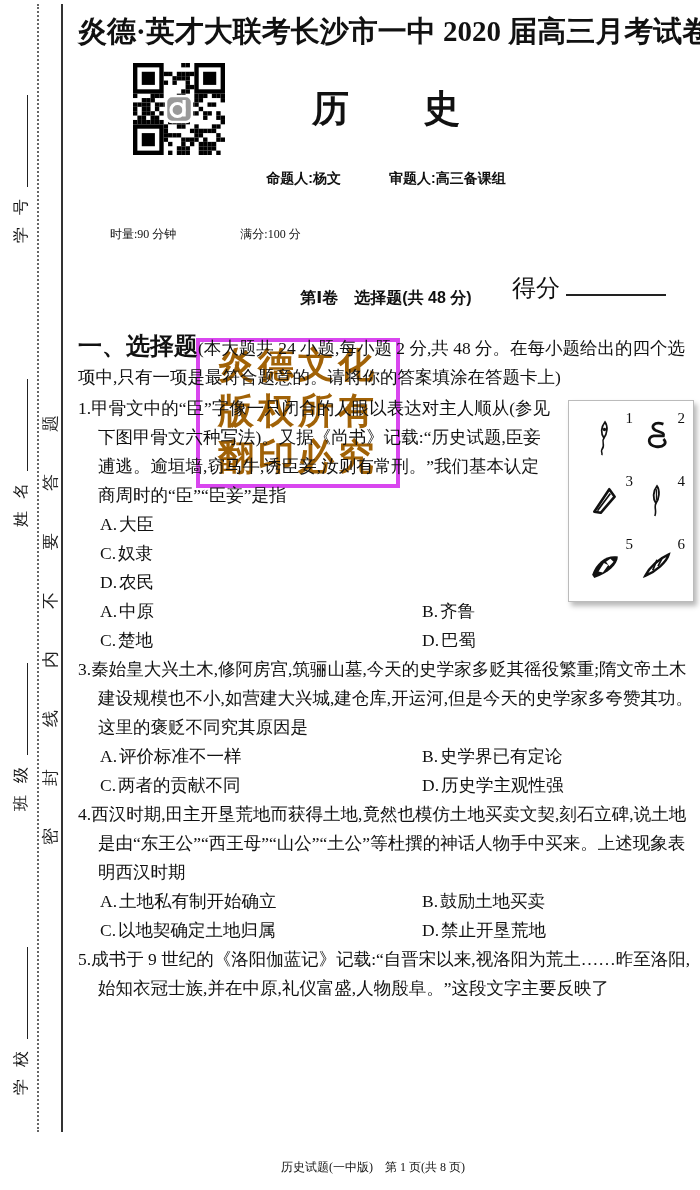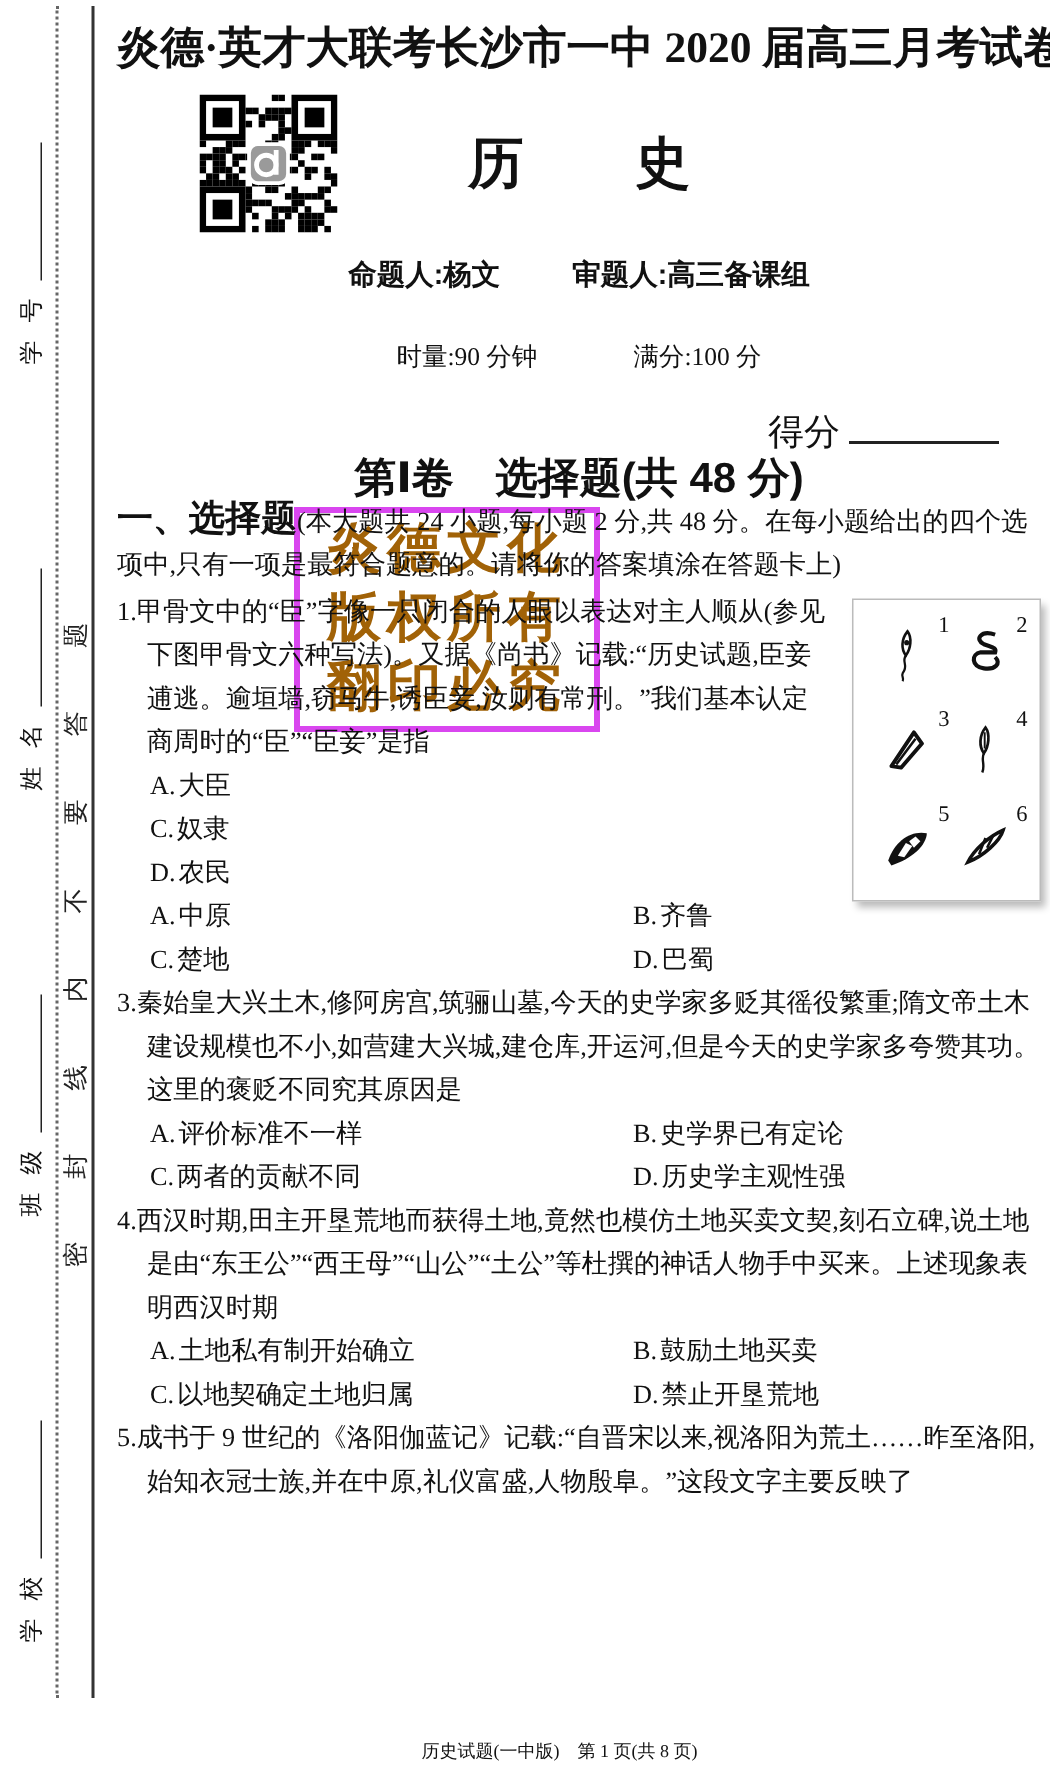--- a/index.html
+++ b/index.html
@@ -28,28 +28,28 @@
       font-weight:bold;font-size:36px;line-height:46px;letter-spacing:4px;
       font-family:"Liberation Sans","DejaVu Sans",sans-serif;z-index:0;}
 
   
   .header-title{position:absolute;left:78px;top:12px;width:616px;text-align:center;
       font-size:29px;font-weight:900;letter-spacing:0px;white-space:nowrap;}
   .qr{position:absolute;left:133px;top:63px;width:92px;height:92px;}
   .subject{position:absolute;left:78px;top:84px;width:616px;text-align:center;
       font-size:37px;font-weight:bold;}
   .persons{position:absolute;left:78px;top:170px;width:616px;text-align:center;
-      font-size:19px;font-weight:bold;}
+      font-size:14px;font-weight:bold;}
   .persons span{margin:0 24px;}
-  .timerow{position:absolute;left:78px;top:226px;width:616px;text-align:center;font-size:17px;}
+  .timerow{position:absolute;left:78px;top:226px;width:616px;font-size:12px;}
   .timerow span{margin:0 32px;}
   .scorerow{position:absolute;right:34px;top:260px;font-size:24px;font-weight:normal;margin-top:12px;}
   .score-blank{display:inline-block;width:100px;height:22px;border-bottom:2px solid #222;margin-left:6px;}
-  .part-title{position:absolute;left:78px;top:300px;width:616px;text-align:center;
-      font-size:28px;font-weight:bold;}
+  .part-title{position:absolute;left:78px;top:288px;width:616px;text-align:center;
+      font-size:16px;font-weight:bold;}
 
   
   .content{position:absolute;left:78px;top:331px;width:616px;font-size:17.5px;line-height:29px;z-index:1;}
   .instructions{margin:0 0 2px 0;}
   .instructions b{font-family:"Liberation Sans","DejaVu Sans",sans-serif;font-size:24px;}
   .qtext{margin:0;padding-left:20px;text-indent:-20px;}
   .opts{margin:0 0 0 22px;}
   .opts.grid2{display:grid;grid-template-columns:322px auto;}
   .opt{line-height:29px;}
   .opt .olabel{margin-right:2px;}

